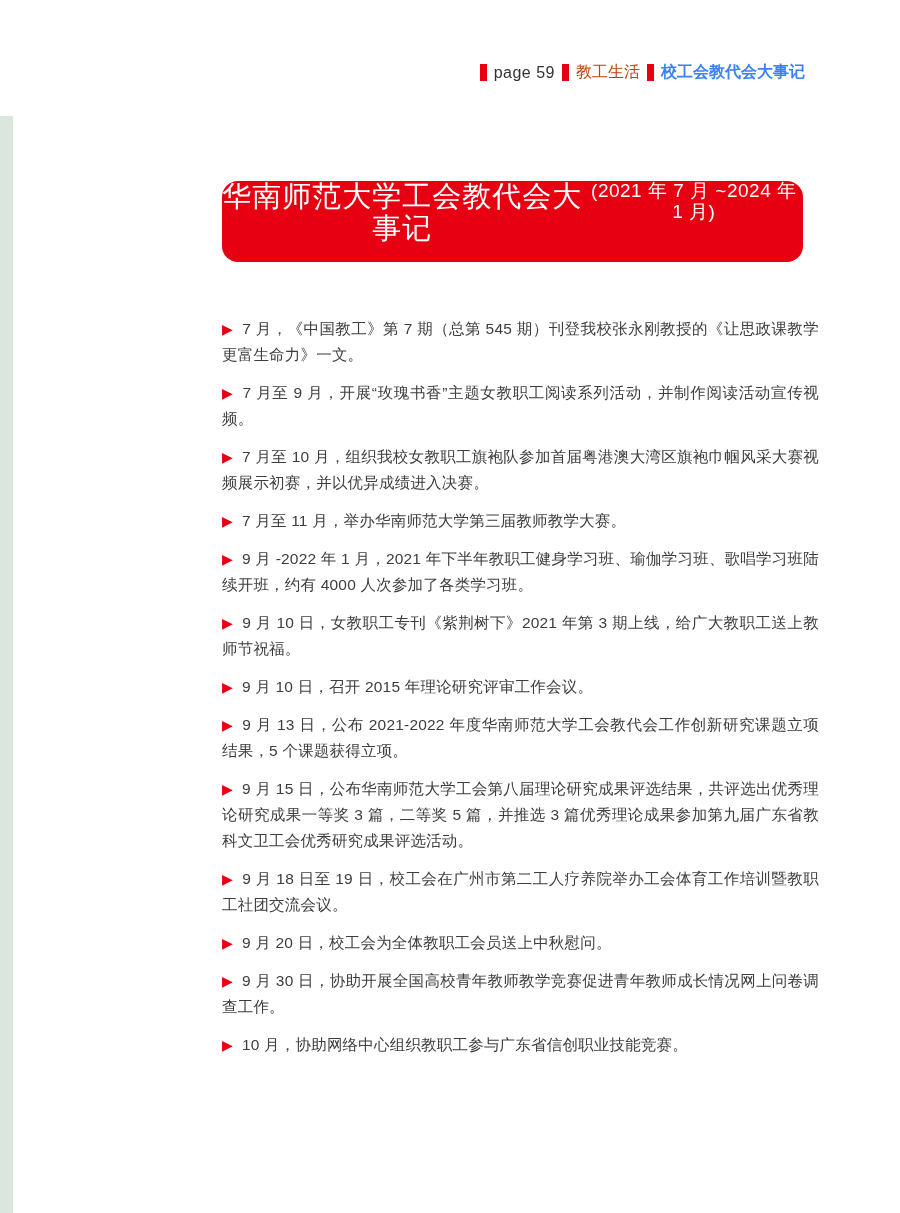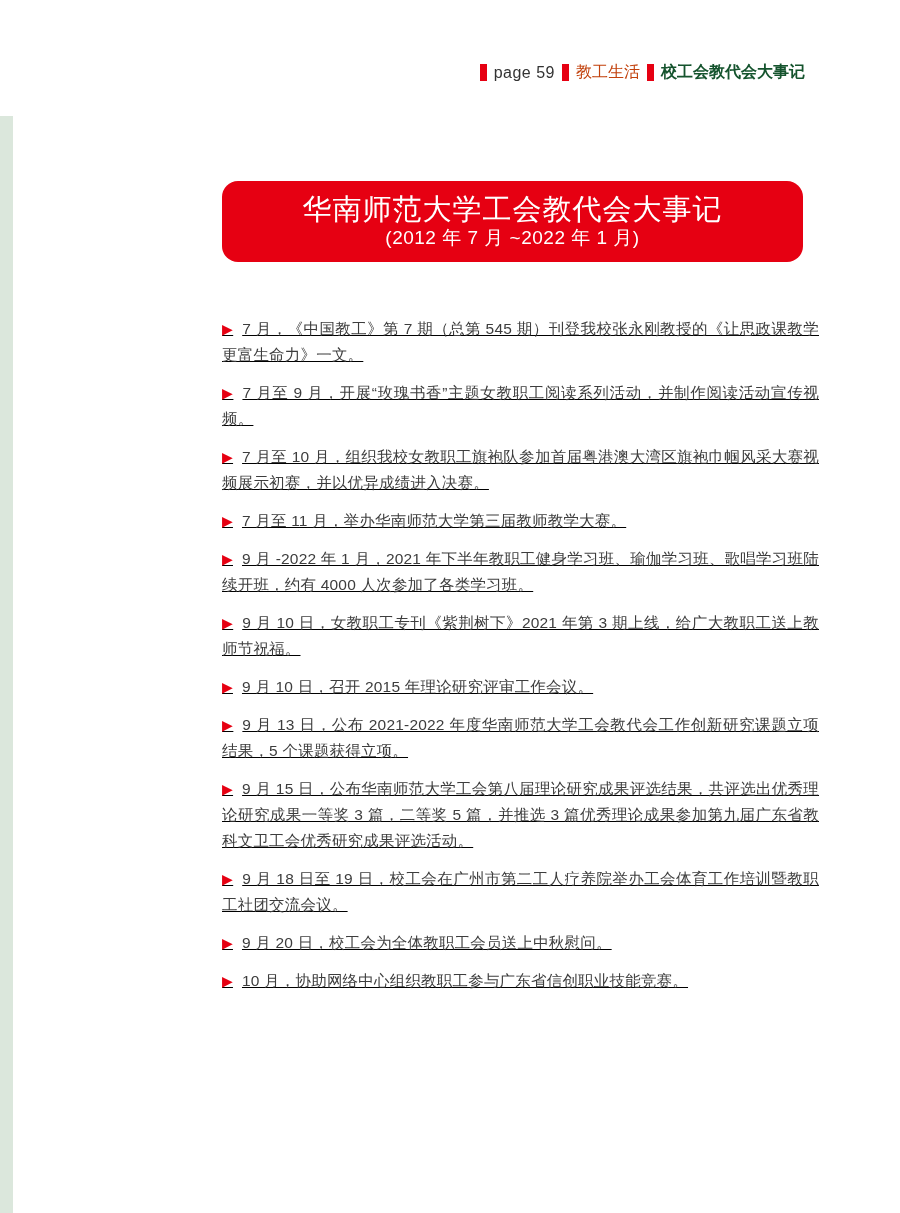--- a/index.html
+++ b/index.html
@@ -46,36 +46,36 @@
   }
   .page-header .page-num {
     letter-spacing: 0.5px;
     color: #333333;
   }
   .page-header .section {
     color: #c2410c;
   }
   .page-header .article {
     font-weight: 700;
-    color: #14532d;
+    color: #3b82f6;
   }
 
   
   .banner {
     position: absolute;
     left: 222px;
     top: 181px;
     width: 581px;
     height: 81px;
     background: #e60012;
     border-radius: 16px;
     color: #ffffff;
     text-align: center;
     display: flex;
-    flex-direction: column;
+    flex-direction: row;
     justify-content: center;
     gap: 2px;
   }
   .banner .title {
     font-size: 29px;
     font-weight: 400;
     letter-spacing: 1px;
     line-height: 1.1;
   }
   .banner .subtitle {
@@ -84,21 +84,20 @@
     letter-spacing: 0.5px;
     line-height: 1.1;
   }
 
   
   .events {
     position: absolute;
     left: 222px;
     top: 316px;
     width: 597px;
-    text-decoration: underline;
   }
   .entry {
     margin: 0 0 12px 0;
     font-size: 15.5px;
     line-height: 26px;
     color: #3d3d3d;
     text-align: justify;
     letter-spacing: 0.2px;
   }
   .entry .bullet {
@@ -117,29 +116,30 @@
   <span class="red-bar"></span>
   <span class="page-num">page 59</span>
   <span class="red-bar"></span>
   <span class="section">教工生活</span>
   <span class="red-bar"></span>
   <span class="article">校工会教代会大事记</span>
 </div>
 
 <div class="banner">
   <div class="title">华南师范大学工会教代会大事记</div>
-  <div class="subtitle">(2012 年 7 月 ~2022 年 1 月)</div>
+  <div class="subtitle">(2021 年 7 月 ~2024 年 1 月)</div>
 </div>
 
 <div class="events">
   <p class="entry"><span class="bullet">▶</span><span>7 月，《中国教工》第 7 期（总第 545 期）刊登我校张永刚教授的《让思政课教学更富生命力》一文。</span></p>
   <p class="entry"><span class="bullet">▶</span><span>7 月至 9 月，开展“玫瑰书香”主题女教职工阅读系列活动，并制作阅读活动宣传视频。</span></p>
   <p class="entry"><span class="bullet">▶</span><span>7 月至 10 月，组织我校女教职工旗袍队参加首届粤港澳大湾区旗袍巾帼风采大赛视频展示初赛，并以优异成绩进入决赛。</span></p>
   <p class="entry"><span class="bullet">▶</span><span>7 月至 11 月，举办华南师范大学第三届教师教学大赛。</span></p>
   <p class="entry"><span class="bullet">▶</span><span>9 月 -2022 年 1 月，2021 年下半年教职工健身学习班、瑜伽学习班、歌唱学习班陆续开班，约有 4000 人次参加了各类学习班。</span></p>
   <p class="entry"><span class="bullet">▶</span><span>9 月 10 日，女教职工专刊《紫荆树下》2021 年第 3 期上线，给广大教职工送上教师节祝福。</span></p>
   <p class="entry"><span class="bullet">▶</span><span>9 月 10 日，召开 2015 年理论研究评审工作会议。</span></p>
   <p class="entry"><span class="bullet">▶</span><span>9 月 13 日，公布 2021-2022 年度华南师范大学工会教代会工作创新研究课题立项结果，5 个课题获得立项。</span></p>
   <p class="entry"><span class="bullet">▶</span><span>9 月 15 日，公布华南师范大学工会第八届理论研究成果评选结果，共评选出优秀理论研究成果一等奖 3 篇，二等奖 5 篇，并推选 3 篇优秀理论成果参加第九届广东省教科文卫工会优秀研究成果评选活动。</span></p>
   <p class="entry"><span class="bullet">▶</span><span>9 月 18 日至 19 日，校工会在广州市第二工人疗养院举办工会体育工作培训暨教职工社团交流会议。</span></p>
   <p class="entry"><span class="bullet">▶</span><span>9 月 20 日，校工会为全体教职工会员送上中秋慰问。</span></p>
+  <p class="entry"><span class="bullet">▶</span><span>9 月 30 日，协助开展全国高校青年教师教学竞赛促进青年教师成长情况网上问卷调查工作。</span></p>
   <p class="entry"><span class="bullet">▶</span><span>10 月，协助网络中心组织教职工参与广东省信创职业技能竞赛。</span></p>
 </div>
 
 </body></html>

